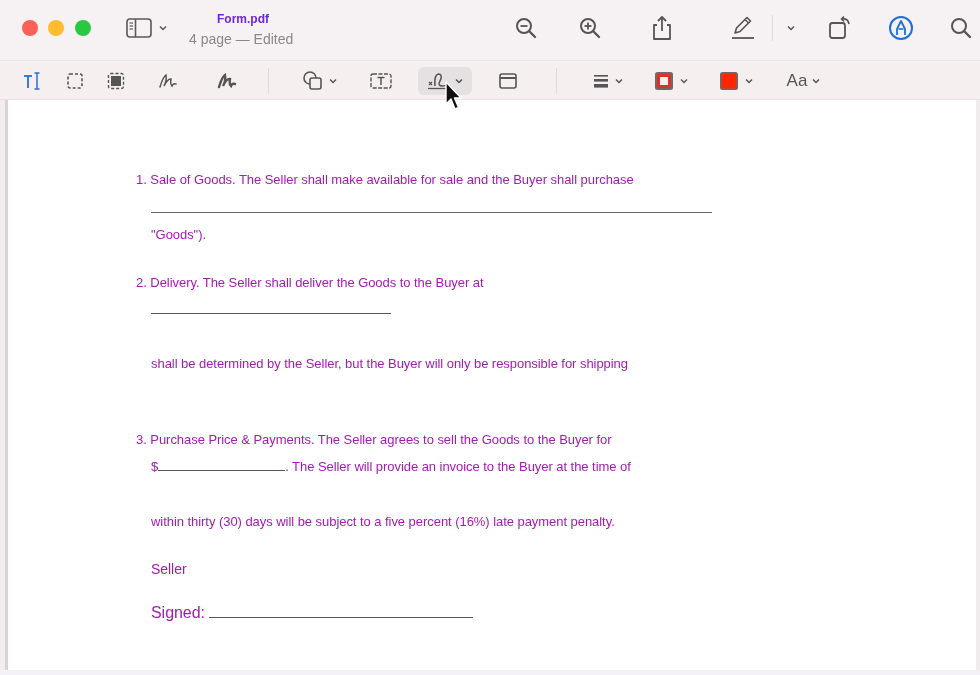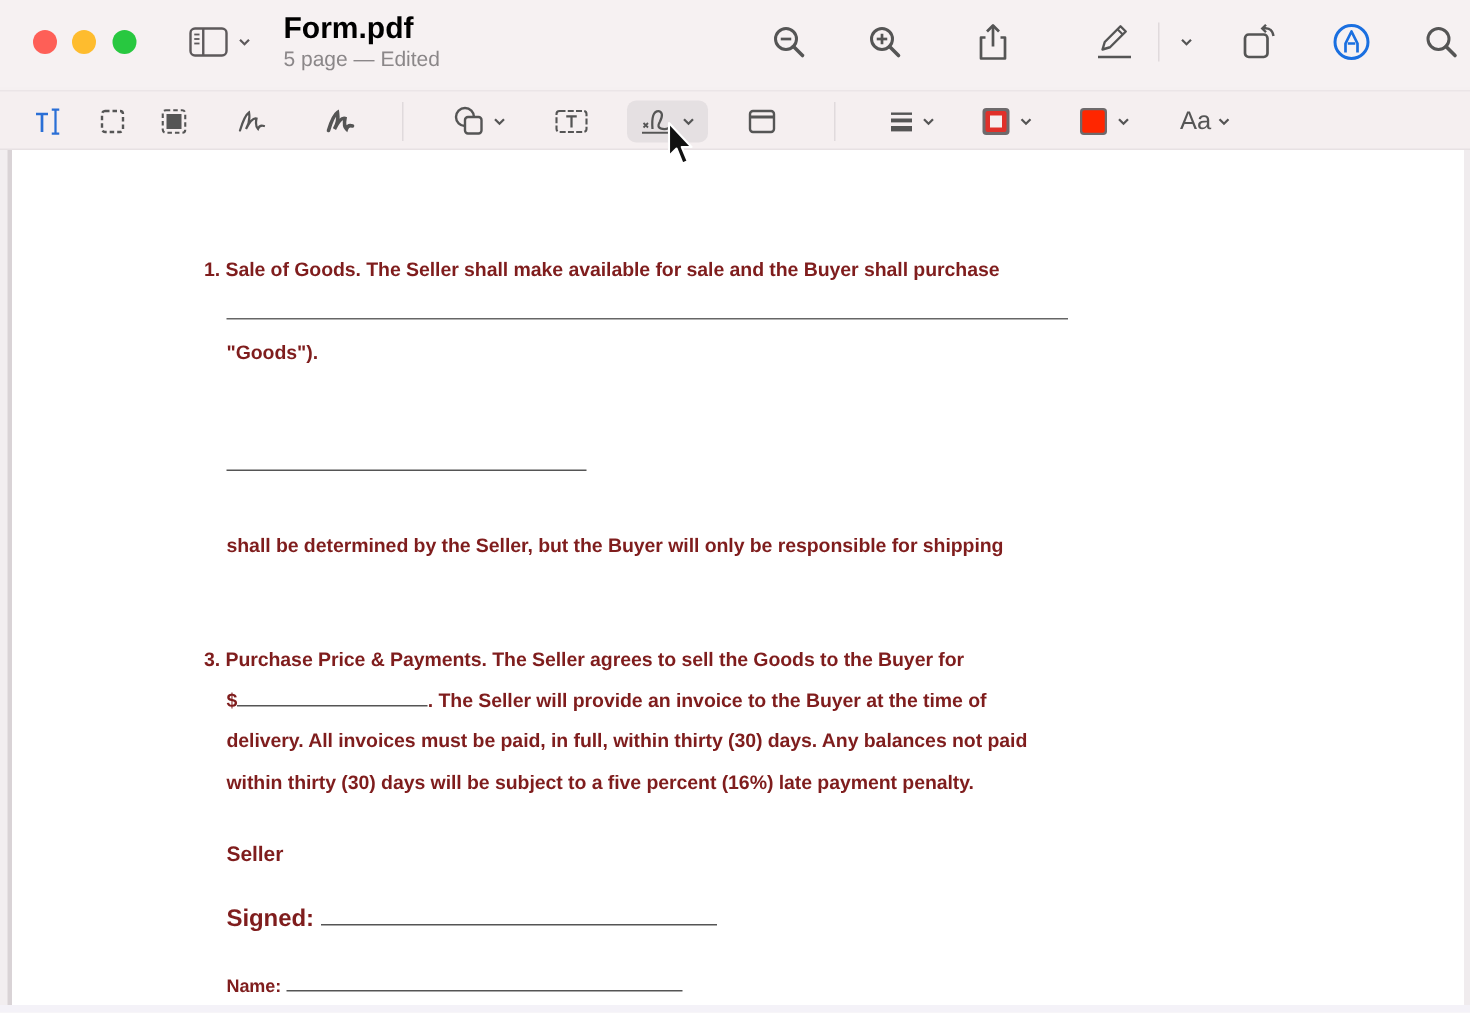--- a/index.html
+++ b/index.html
@@ -7,40 +7,40 @@
   .window { position: absolute; left: 0; top: 0; width: 980px; height: 675px; background: #f5f0f1; }
 
   
   .titlebar { position: absolute; left: 0; top: 0; width: 980px; height: 58px; background: #f6f1f2; }
   .traffic { position: absolute; top: 20px; width: 16px; height: 16px; border-radius: 50%; }
   .tl-close { left: 22px; background: #fe5f57; }
   .tl-min { left: 48px; background: #febc2e; }
   .tl-max { left: 75px; background: #28c840; }
   .sidebar-toggle { position: absolute; left: 126px; top: 17px; width: 48px; height: 22px; display: flex; align-items: center; gap: 6px; cursor: pointer; }
   .title-block { position: absolute; left: 189px; top: 9px; }
-  .doc-title { font-size: 20px; font-weight: bold; color: #000000; line-height: 20px; }
+  .doc-title { font-size: 12px; font-weight: bold; color: #6d28d9; line-height: 20px; margin-left: 28px; }
   .doc-sub { font-size: 14px; color: #8b8789; line-height: 18px; margin-top: 1px; }
   .tb-btn { position: absolute; top: 14px; width: 28px; height: 28px; display: flex; align-items: center; justify-content: center; cursor: pointer; }
   .tb-sep { position: absolute; top: 15px; width: 1px; height: 26px; background: #e0dadc; }
 
   
   .markupbar { position: absolute; left: 0; top: 60px; width: 980px; height: 40px; background: #f5eff0; border-top: 1px solid #ebe5e7; border-bottom: 1px solid #e7e1e3; }
   .mk-btn { position: absolute; top: 6px; height: 28px; display: flex; align-items: center; justify-content: center; gap: 4px; cursor: pointer; border-radius: 6px; text-align: center; }
   .mk-btn.active { background: #e5e0e2; }
   .mk-sep { position: absolute; top: 7px; width: 1px; height: 26px; background: #e0dadc; }
   .chev { width: 10px; height: 10px; }
 
   
   .content { position: absolute; left: 0; top: 100px; width: 980px; height: 575px; background: #ffffff; }
   .left-gutter { position: absolute; left: 0; top: 100px; width: 7px; height: 570px; background: #f2eef0; }
   .left-scroll { position: absolute; left: 5px; top: 100px; width: 3px; height: 570px; background: #d9d3d6; }
   .right-edge { position: absolute; left: 976px; top: 100px; width: 4px; height: 570px; background: #f0ecee; }
   .bottom-strip { position: absolute; left: 0; top: 670px; width: 980px; height: 5px; background: #f4f2f8; }
 
-  .pdf-text { position: absolute; font-size: 13px; color: #7f1d1d; line-height: 16px; white-space: nowrap; letter-spacing: -0.05px; font-weight: bold; }
+  .pdf-text { position: absolute; font-size: 13px; color: #a21caf; line-height: 16px; white-space: nowrap; letter-spacing: -0.05px; }
   .blank { display: inline-block; border-bottom: 1px solid #555; height: 12px; vertical-align: baseline; }
   .full-line { position: absolute; height: 1px; background: #666; }
 
   
   .cursor { position: absolute; left: 444px; top: 80px; width: 20px; height: 34px; pointer-events: none; }
 </style>
 </head>
 <body>
 
 <div class="window">
@@ -58,21 +58,21 @@
           <line x1="3.5" y1="8" x2="7" y2="8" stroke="#5d595b" stroke-width="1.2"></line>
           <line x1="3.5" y1="11" x2="7" y2="11" stroke="#5d595b" stroke-width="1.2"></line>
         </svg>
       <svg class="chev" viewBox="0 0 10 10">
           <polyline points="2,3.5 5,6.5 8,3.5" fill="none" stroke="#5d595b" stroke-width="1.5"></polyline>
         </svg>
     </div>
 
     <div class="title-block">
       <div class="doc-title">Form.pdf</div>
-      <div class="doc-sub">5 page — Edited</div>
+      <div class="doc-sub">4 page — Edited</div>
     </div>
 
     <div class="tb-btn" style="left:512px">
       <svg width="24" height="24" viewBox="0 0 24 24">
           <circle cx="10" cy="10" r="7" fill="none" stroke="#555" stroke-width="2"></circle>
           <line x1="15" y1="15" x2="21" y2="21" stroke="#555" stroke-width="2.4" stroke-linecap="round"></line>
           <line x1="6.5" y1="10" x2="13.5" y2="10" stroke="#555" stroke-width="1.8"></line>
         </svg>
     </div>
     <div class="tb-btn" style="left:576px">
@@ -229,30 +229,29 @@
 
   <div class="content"></div>
   <div class="left-gutter"></div>
   <div class="left-scroll"></div>
   <div class="right-edge"></div>
 
   <div class="pdf-text" style="left:136px; top:172px">1. Sale of Goods. The Seller shall make available for sale and the Buyer shall purchase</div>
   <div class="full-line" style="left:151px; top:212px; width:561px"></div>
   <div class="pdf-text" style="left:151px; top:227px">"Goods").</div>
 
+  <div class="pdf-text" style="left:136px; top:275px">2. Delivery. The Seller shall deliver the Goods to the Buyer at</div>
   <div class="pdf-text" style="left:151px; top:302px"><span class="blank" style="width:240px"></span></div>
   <div class="pdf-text" style="left:151px; top:356px">shall be determined by the Seller, but the Buyer will only be responsible for shipping</div>
 
   <div class="pdf-text" style="left:136px; top:432px">3. Purchase Price &amp; Payments. The Seller agrees to sell the Goods to the Buyer for</div>
   <div class="pdf-text" style="left:151px; top:459px"><span>$</span><span class="blank" style="width:127px"></span><span>. The Seller will provide an invoice to the Buyer at the time of</span></div>
-  <div class="pdf-text" style="left:151px; top:486px">delivery. All invoices must be paid, in full, within thirty (30) days. Any balances not paid</div>
   <div class="pdf-text" style="left:151px; top:514px">within thirty (30) days will be subject to a five percent (16%) late payment penalty.</div>
 
   <div class="pdf-text" style="left:151px; top:561px; font-size:14px">Seller</div>
   <div class="pdf-text" style="left:151px; top:605px; font-size:16px"><span>Signed:</span> <span class="blank" style="width:264px"></span></div>
-  <div class="pdf-text" style="left:151px; top:649px; font-size:12px"><span>Name:</span> <span class="blank" style="width:264px"></span></div>
 
   <div class="bottom-strip"></div>
 
   <svg class="cursor" viewBox="0 0 20 34">
       <path d="M2 2 L2 24 L7 19 L11 29 L14.5 27.5 L10.5 18 L17 18 Z" fill="#111" stroke="#fff" stroke-width="1.4" stroke-linejoin="round"></path>
     </svg>
 </div>
 
 </body></html>

